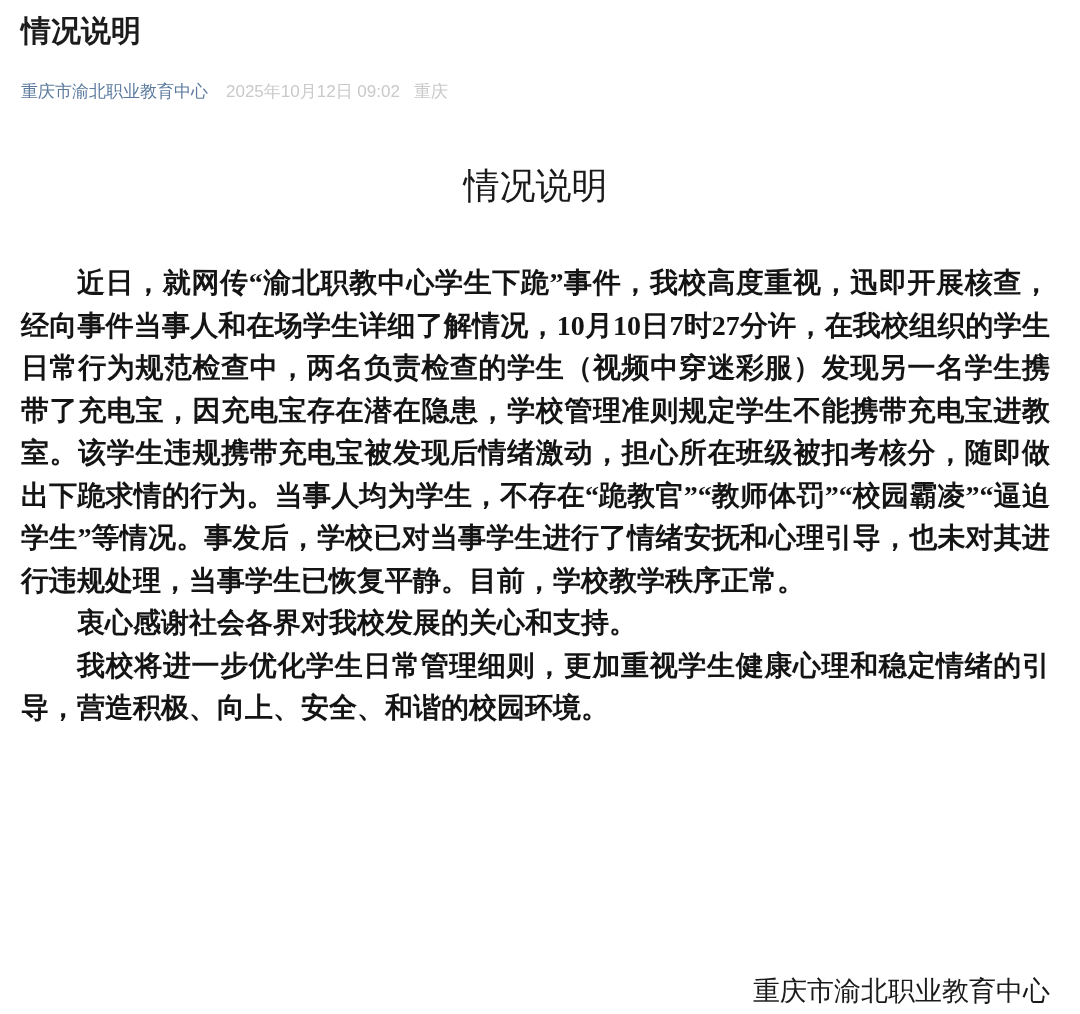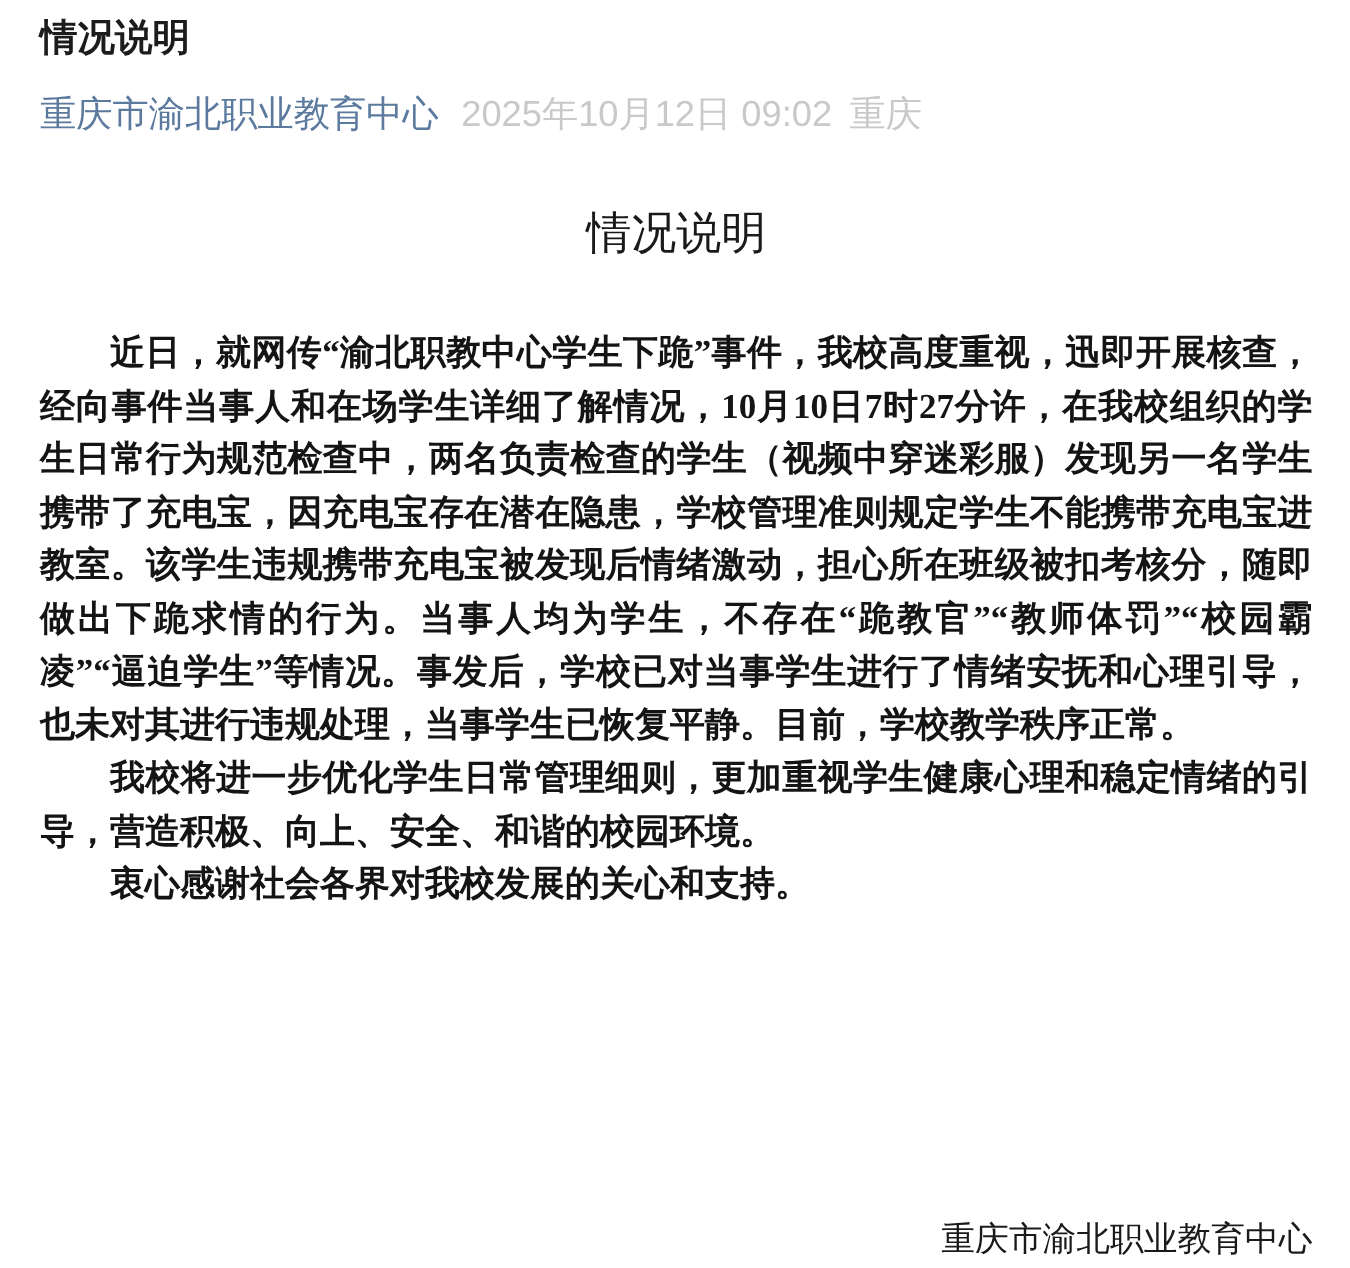--- a/index.html
+++ b/index.html
@@ -7,34 +7,34 @@
   body {
     width: 1080px;
     height: 1014px;
     overflow: hidden;
     font-family: "Liberation Sans", "DejaVu Sans", sans-serif;
     color: #141414;
   }
   .page {
     width: 1080px;
     height: 1014px;
-    padding: 14px 30px 0 32px;
+    padding: 14px 30px 0 21px;
     background: #ffffff;
   }
   .page-title {
     margin: 0;
     font-size: 30px;
     line-height: 34px;
     font-weight: 700;
     color: #1c1c1c;
     font-family: "Liberation Sans", "DejaVu Sans", sans-serif;
   }
   .meta-row {
     margin-top: 31px;
-    font-size: 29px;
+    font-size: 17px;
     line-height: 26px;
     white-space: nowrap;
   }
   .source-link {
     color: #5b7a9e;
     text-decoration: none;
     margin-right: 18px;
     cursor: pointer;
   }
   .meta-time {
@@ -86,22 +86,22 @@
   <div class="meta-row">
     <a class="source-link">重庆市渝北职业教育中心</a><span class="meta-time">2025年10月12日 09:02</span><span class="meta-location">重庆</span>
   </div>
 
   <div class="doc">
 
     <h2 class="doc-title">情况说明</h2>
 
     <div class="doc-body">
       <p>近日，就网传“渝北职教中心学生下跪”事件，我校高度重视，迅即开展核查，经向事件当事人和在场学生详细了解情况，10月10日7时27分许，在我校组织的学生日常行为规范检查中，两名负责检查的学生（视频中穿迷彩服）发现另一名学生携带了充电宝，因充电宝存在潜在隐患，学校管理准则规定学生不能携带充电宝进教室。该学生违规携带充电宝被发现后情绪激动，担心所在班级被扣考核分，随即做出下跪求情的行为。当事人均为学生，不存在“跪教官”“教师体罚”“校园霸凌”“逼迫学生”等情况。事发后，学校已对当事学生进行了情绪安抚和心理引导，也未对其进行违规处理，当事学生已恢复平静。目前，学校教学秩序正常。</p>
+      <p>衷心感谢社会各界对我校发展的关心和支持。</p>
       <p>我校将进一步优化学生日常管理细则，更加重视学生健康心理和稳定情绪的引导，营造积极、向上、安全、和谐的校园环境。</p>
-      <p>衷心感谢社会各界对我校发展的关心和支持。</p>
     </div>
 
     <div class="signature">
       <div>重庆市渝北职业教育中心</div>
       <div>2025年10月12日</div>
     </div>
 
   </div>
 
 </div>

